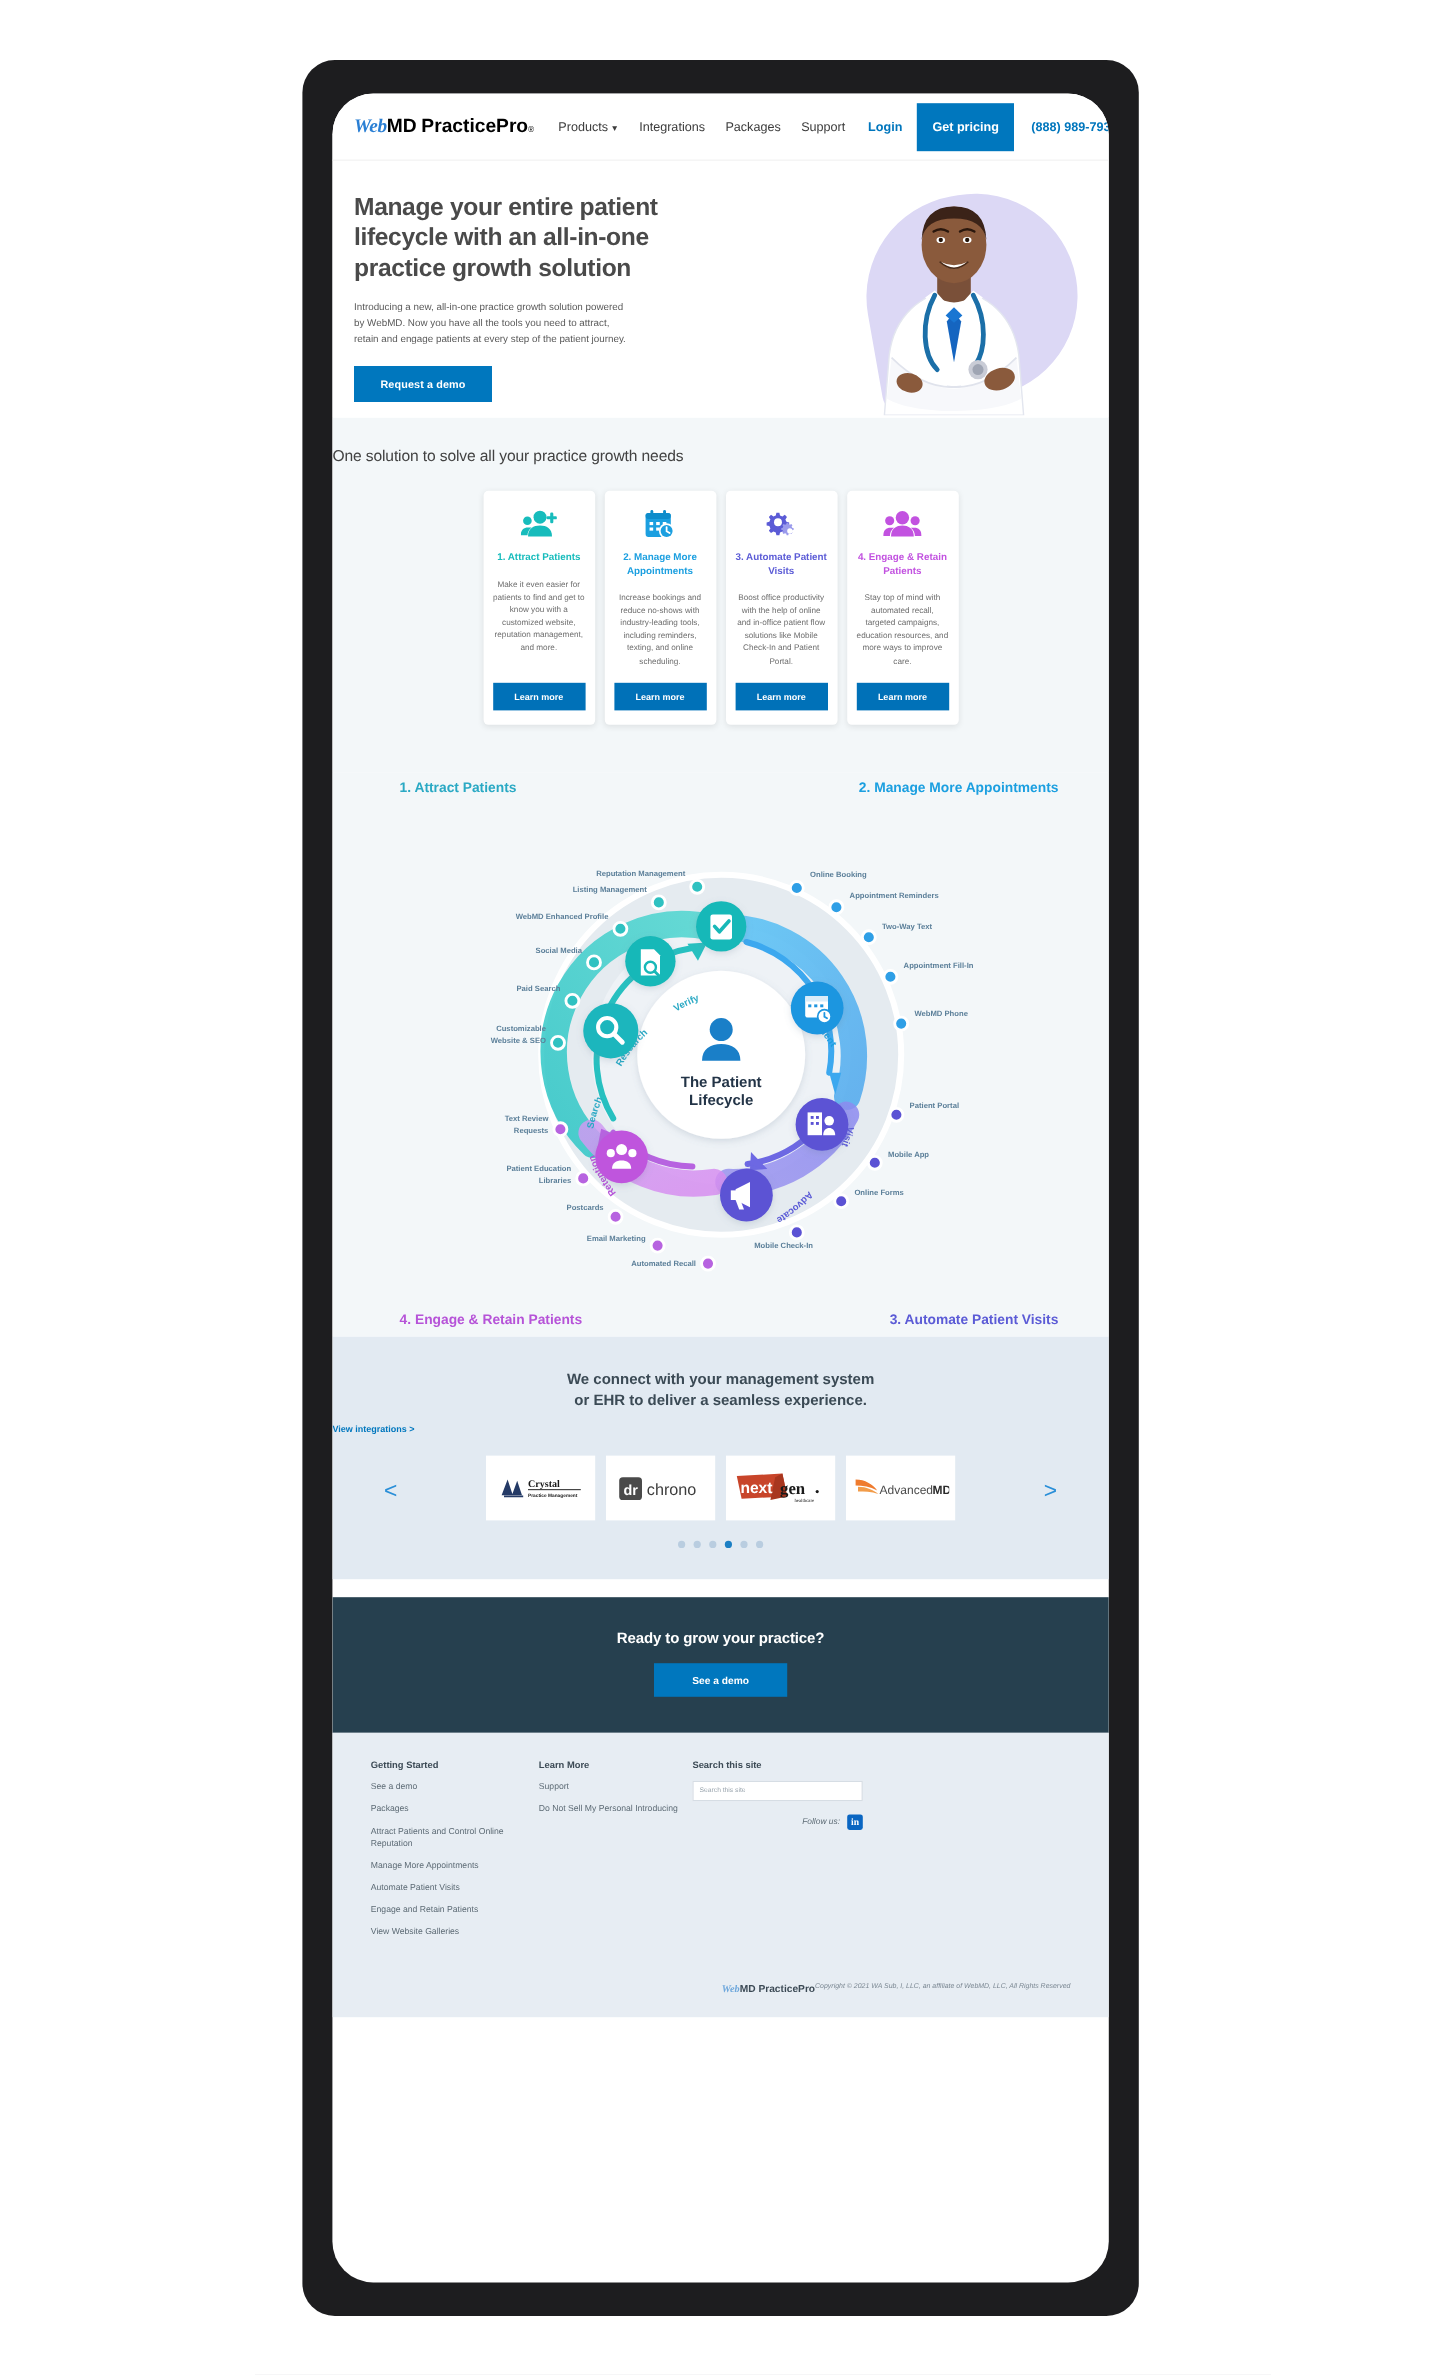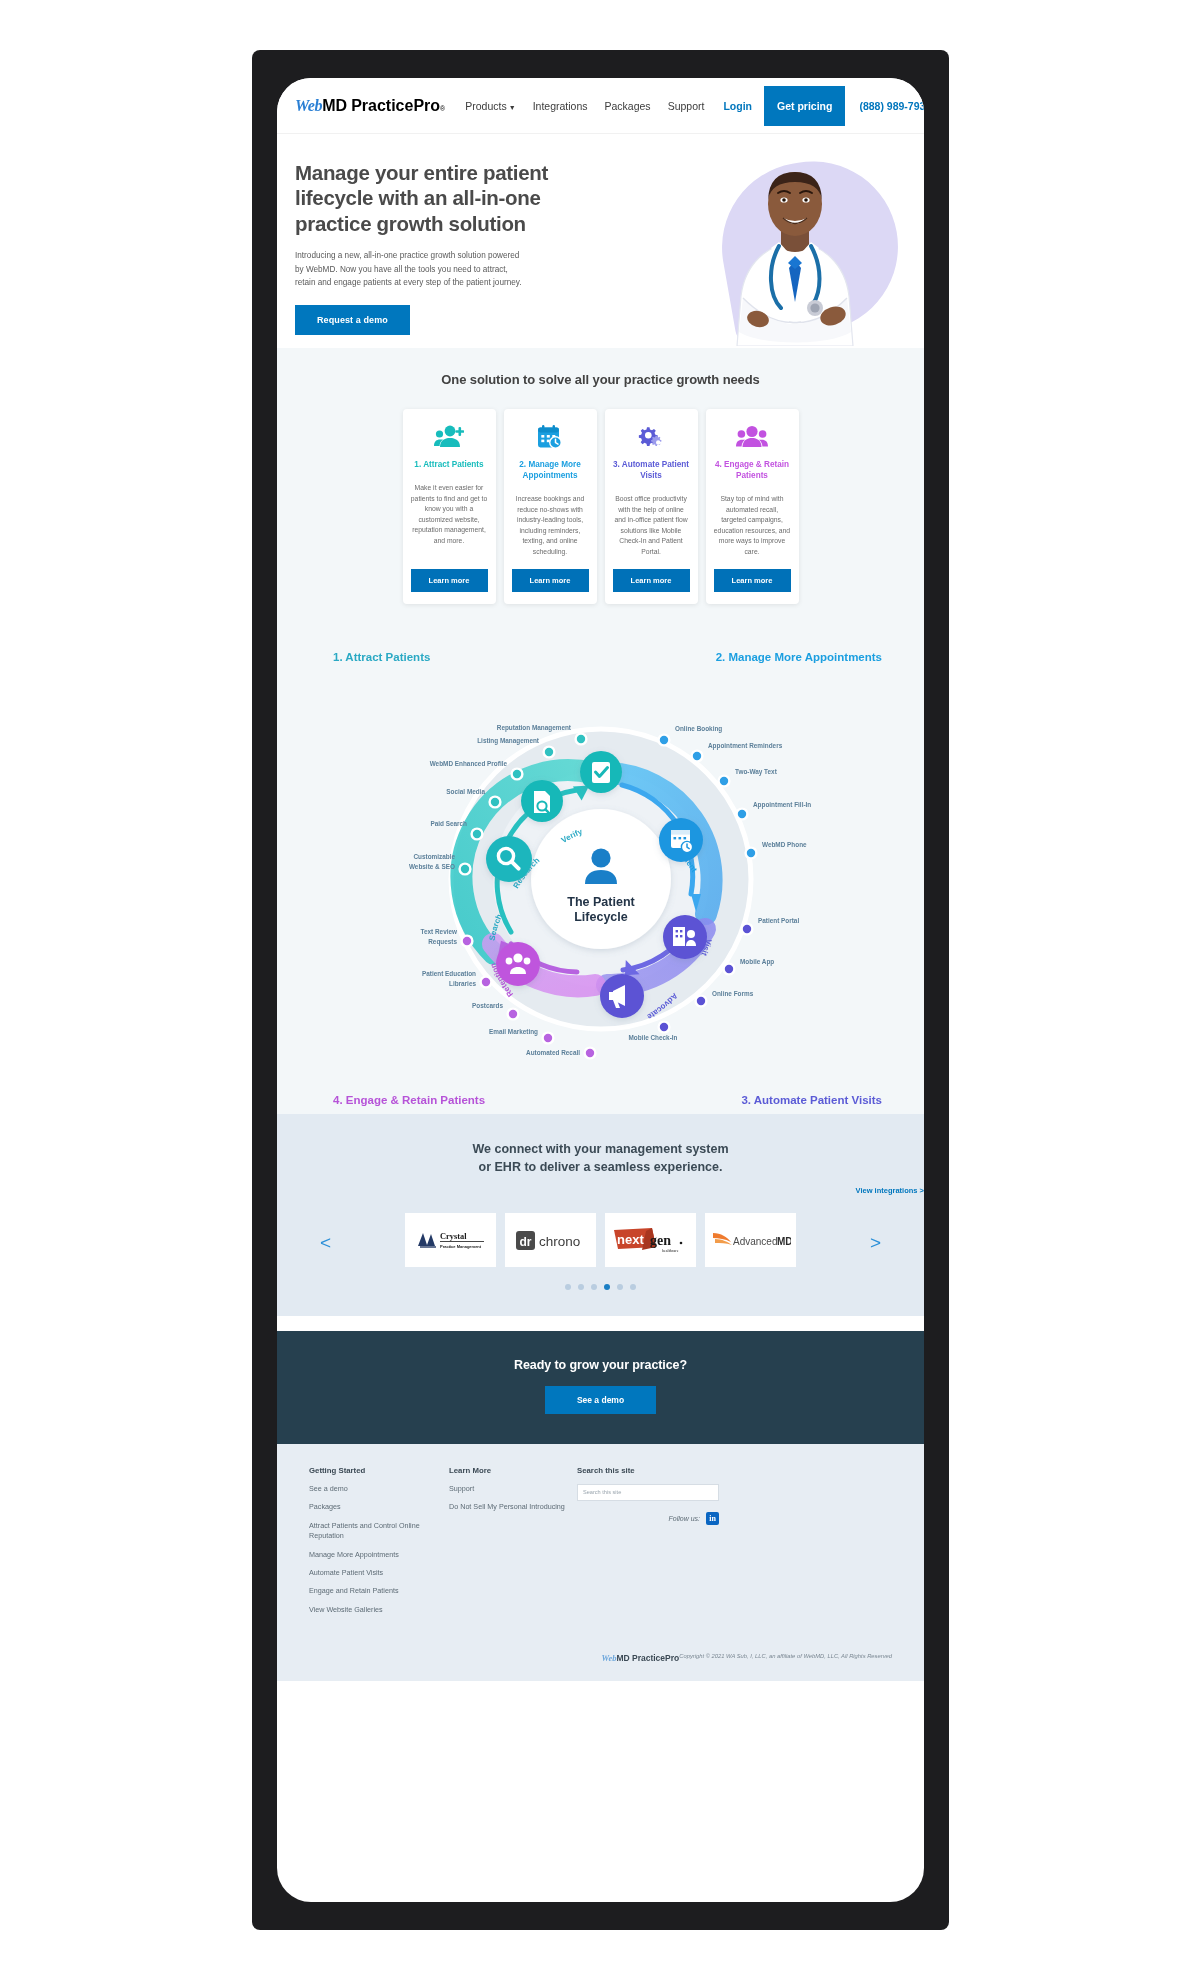--- a/index.html
+++ b/index.html
@@ -9,21 +9,21 @@
     font-family: "Liberation Sans", sans-serif;
     overflow: hidden;
   }
 
   
   #phone-frame {
     position: absolute;
     left: 252px; top: 50px;
     width: 697px; height: 1880px;
     background: #1d1d1f;
-    border-radius: 8px;
+    border-radius: 27px;
     padding: 28px 25px;
   }
   #phone-screen {
     width: 647px; height: 1824px;
     background: #ffffff;
     border-radius: 34px;
     overflow: hidden;
     position: relative;
   }
 
@@ -76,21 +76,21 @@
     position: absolute; right: 14px; top: 16px; width: 176px; height: 170px;
     background: #dcd8f5;
     border-radius: 90px 90px 90px 16px;
     transform: rotate(-10deg);
   }
   #doctor { position: absolute; left: 42px; top: 10px; width: 172px; height: 190px; }
 
   
   #solutions { background: #f3f7f9; padding: 24px 0 40px; }
   #solutions-title {
-    text-align: center; font-size: 13px; font-weight: bold; color: #424242;
+    text-align: left; font-size: 13px; font-weight: normal; color: #424242;
     letter-spacing: -0.1px;
   }
   #cards { display: flex; justify-content: center; gap: 8px; margin-top: 22px; }
   .card {
     width: 93px; background: #fff; border-radius: 4px;
     box-shadow: 0 1px 5px rgba(0,0,0,0.09);
     padding: 13px 8px 12px; display: flex; flex-direction: column; align-items: center;
   }
   .card-icon { height: 30px; display: flex; align-items: center; justify-content: center; }
   .card-title { margin-top: 7px; font-size: 8.2px; font-weight: bold; text-align: center; line-height: 1.35; }
@@ -110,21 +110,21 @@
   #diagram-svg { position: absolute; left: 0; top: 0; width: 647px; height: 470px; }
   .spoke-label { font-size: 6.4px; fill: #5b7f99; font-weight: bold; }
   .arc-word { font-size: 8px; font-weight: bold; }
 
   
   #integrations { background: #e2eaf2; padding: 27px 0 26px; position: relative; }
   #integ-title {
     text-align: center; font-size: 12.5px; font-weight: bold; color: #3b4a55; line-height: 1.42;
   }
   #integ-link {
-    display: block; text-align: right; margin-top: 9px;
+    display: block; text-align: left; margin-top: 9px;
     font-size: 7.5px; font-weight: bold; color: #0077be; cursor: pointer;
   }
   #logo-row { display: flex; justify-content: center; align-items: center; gap: 9px; margin-top: 18px; }
   .logo-card {
     width: 91px; height: 54px; background: #fff;
     display: flex; align-items: center; justify-content: center;
   }
   .carousel-arrow {
     position: absolute; top: 118px; font-size: 19px; color: #2a8fd8; cursor: pointer; font-weight: 300;
   }

